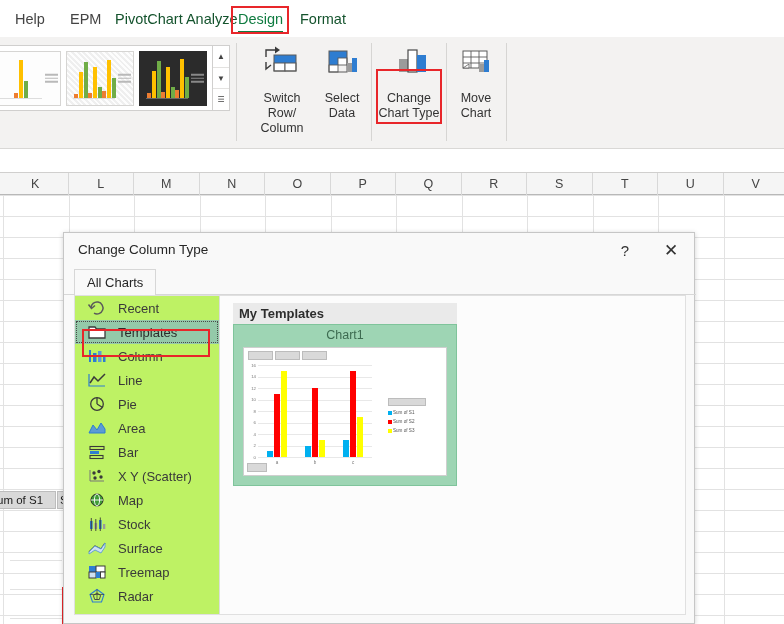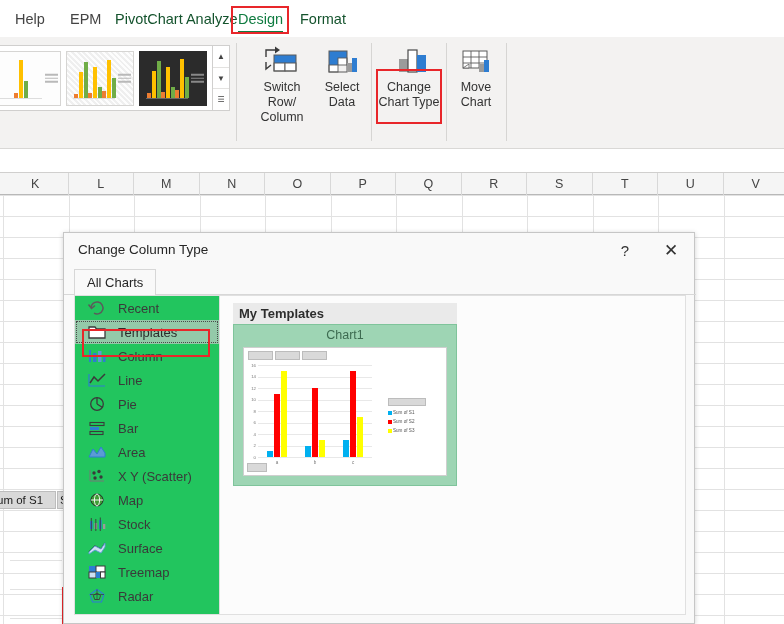--- a/index.html
+++ b/index.html
@@ -72,21 +72,21 @@
     font-size:8px; color:#444; border-bottom:1px solid #e3e2e0;
   }
   .gal-scroll div:last-child{ border-bottom:none; }
 
   .rib-sep { position:absolute; top:6px; width:1px; height:98px; background:#d6d5d3; }
 
   .rib-btn {
     position:absolute; text-align:center; width:62px; top:8px;
     font-size:12.5px; color:#333; line-height:15px;
   }
-  .rib-btn .lbl { margin-top:1px; display:block; }
+  .rib-btn .lbl { margin-top:12px; display:block; }
   .rib-grp-name {
     position:absolute; top:120px; font-size:12px; color:#444; text-align:center;
   }
   .red-box { position:absolute; border:2.5px solid #e8262a; pointer-events:none; }
 
   
   .sheet { position:absolute; left:0; top:173px; width:784px; height:451px; background:#fff; }
   .colhead {
     position:absolute; left:0; top:0; width:784px; height:22px;
     background:#f5f5f5; border-bottom:1px solid #b8b8b8;
@@ -136,21 +136,21 @@
   .dlg-tabline {
     position:absolute; left:0; top:25px; width:632px; height:1px; background:#d7d7d7;
   }
 
   .dlg-content {
     position:absolute; left:10px; top:62px; width:612px; height:320px;
     background:#fcfcfc; border:1px solid #e0e0e0;
   }
   .type-list {
     position:absolute; left:0; top:0; width:145px; height:318px;
-    background:#22c55e; border-right:1px solid #dcdcdc; overflow:hidden;
+    background:#bef264; border-right:1px solid #dcdcdc; overflow:hidden;
   }
   .tl-item {
     position:relative; height:24px; display:flex; align-items:center;
     padding-left:12px; font-size:13px; color:#3a3a3a;
   }
   .tl-item.sel { background:#94c9a9; color:#2c2c2c; outline:1px dotted #4a4a4a; outline-offset:-2px; }
   .tl-ico { width:22px; height:17px; margin-right:9px; position:relative; flex:none; }
 
   .preview-pane { position:absolute; left:146px; top:0; right:0; bottom:0; background:#fcfcfc; }
   .mytpl-hdr {
@@ -462,31 +462,31 @@
           </div>
           <div class="tl-item">
             <span class="tl-ico"><svg width="20" height="16" viewBox="0 0 20 16">
                 <circle cx="10" cy="8" r="6.3" fill="none" stroke="#3a3a3a" stroke-width="1.3"></circle>
                 <path d="M10 8 L10 1.7 M10 8 L15.2 11.3" stroke="#3a3a3a" stroke-width="1.3"></path>
               </svg></span>
             <span>Pie</span>
           </div>
           <div class="tl-item">
             <span class="tl-ico"><svg width="20" height="16" viewBox="0 0 20 16">
+                <path d="M2 13 L6 5 L10 10 L14 3 L18 9 L18 13 Z" fill="#5b9bd5" stroke="#2e7dd1" stroke-width="1"></path>
+              </svg></span>
+            <span>Area</span>
+          </div>
+          <div class="tl-item">
+            <span class="tl-ico"><svg width="20" height="16" viewBox="0 0 20 16">
                 <rect x="3" y="2.5" width="14" height="3" fill="none" stroke="#3a3a3a" stroke-width="1.1"></rect>
                 <rect x="3" y="7" width="9" height="3" fill="#2e7dd1"></rect>
                 <rect x="3" y="11.5" width="13" height="3" fill="none" stroke="#3a3a3a" stroke-width="1.1"></rect>
               </svg></span>
             <span>Bar</span>
-          </div>
-          <div class="tl-item">
-            <span class="tl-ico"><svg width="20" height="16" viewBox="0 0 20 16">
-                <path d="M2 13 L6 5 L10 10 L14 3 L18 9 L18 13 Z" fill="#5b9bd5" stroke="#2e7dd1" stroke-width="1"></path>
-              </svg></span>
-            <span>Area</span>
           </div>
           <div class="tl-item">
             <span class="tl-ico"><svg width="20" height="16" viewBox="0 0 20 16">
                 <path d="M3 2 v11 h14" fill="none" stroke="#777" stroke-width="1"></path>
                 <circle cx="7" cy="5" r="1.7" fill="#3a3a3a"></circle>
                 <circle cx="12" cy="3.5" r="1.7" fill="#3a3a3a"></circle>
                 <circle cx="8" cy="10" r="1.7" fill="#3a3a3a"></circle>
                 <circle cx="14" cy="9" r="1.7" fill="#3a3a3a"></circle>
               </svg></span>
             <span>X Y (Scatter)</span>

